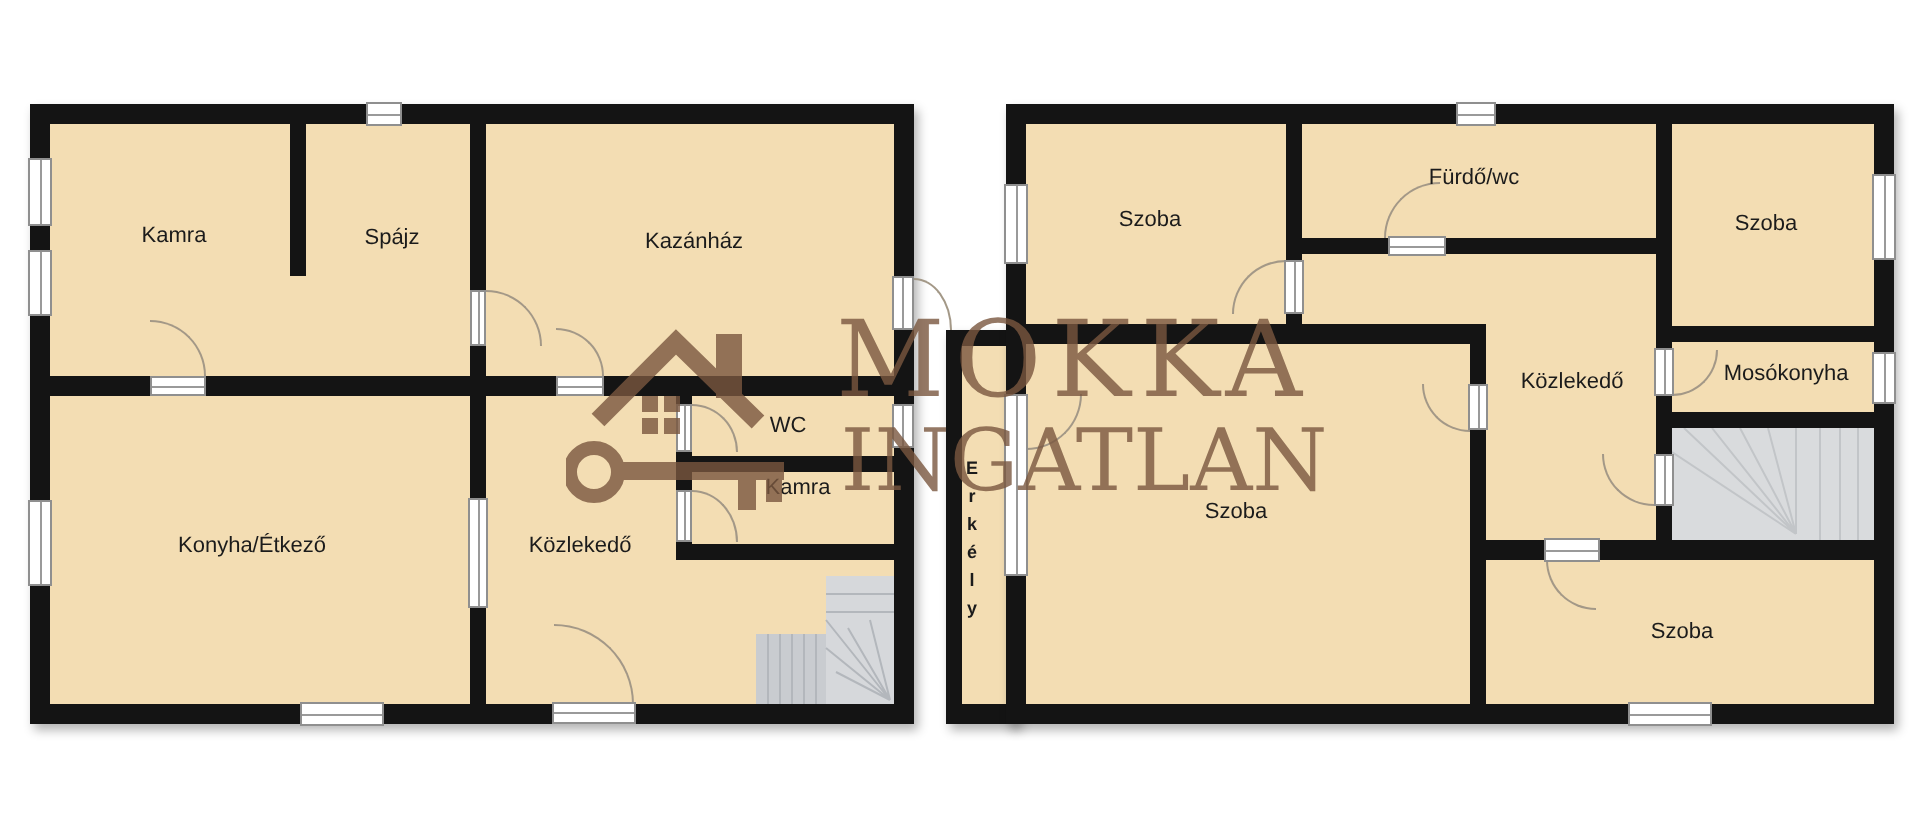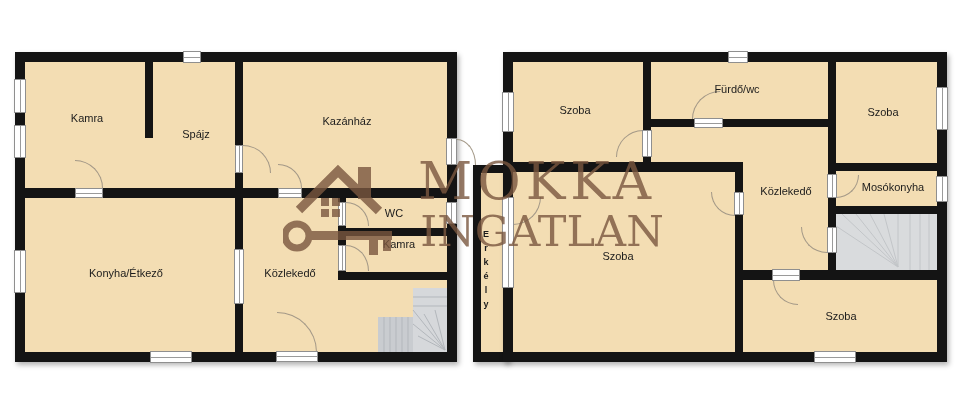--- a/index.html
+++ b/index.html
@@ -73,21 +73,21 @@
 
   <div class="arc arc-tr" style="left:75px;top:160px;width:28px;height:28px;"></div>
   <div class="arc arc-tr" style="left:278px;top:164px;width:24px;height:24px;"></div>
   <div class="arc arc-tr" style="left:243px;top:145px;width:28px;height:28px;"></div>
   <div class="arc arc-tr" style="left:346px;top:202px;width:23px;height:24px;"></div>
   <div class="arc arc-tr" style="left:346px;top:245px;width:23px;height:26px;"></div>
   <div class="arc arc-tr" style="left:277px;top:312px;width:40px;height:40px;"></div>
   <div class="arc arc-tr" style="left:457px;top:139px;width:19px;height:26px;"></div>
 
   <span class="room-label" style="left:87px;top:118px;">Kamra</span>
-  <span class="room-label" style="left:196px;top:134px;">Spájz</span>
+  <span class="room-label" style="left:196px;top:119px;">Spájz</span>
   <span class="room-label" style="left:347px;top:121px;">Kazánház</span>
   <span class="room-label" style="left:126px;top:273px;">Konyha/Étkező</span>
   <span class="room-label" style="left:290px;top:273px;">Közlekedő</span>
   <span class="room-label" style="left:394px;top:213px;">WC</span>
   <span class="room-label" style="left:399px;top:244px;">Kamra</span>
 
   <div id="erkely" style="left:473px;top:165px;width:36px;height:197px;"></div>
   <span class="erkely-label" style="left:481px;top:229px;">Erkély</span>
 
   <div class="plan" style="left:503px;top:52px;width:444px;height:310px;"></div>

